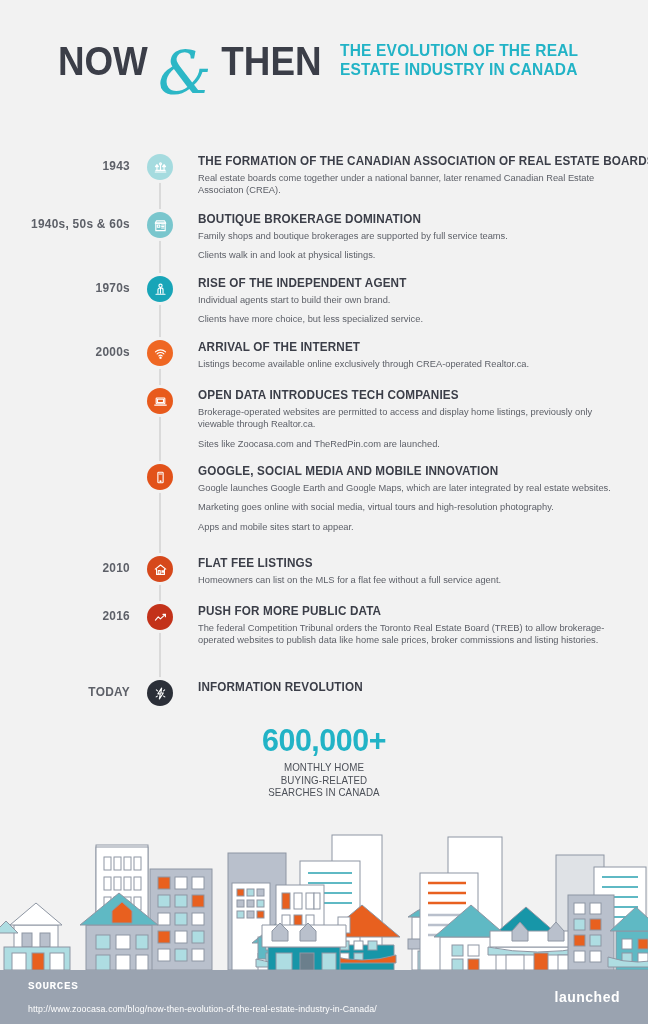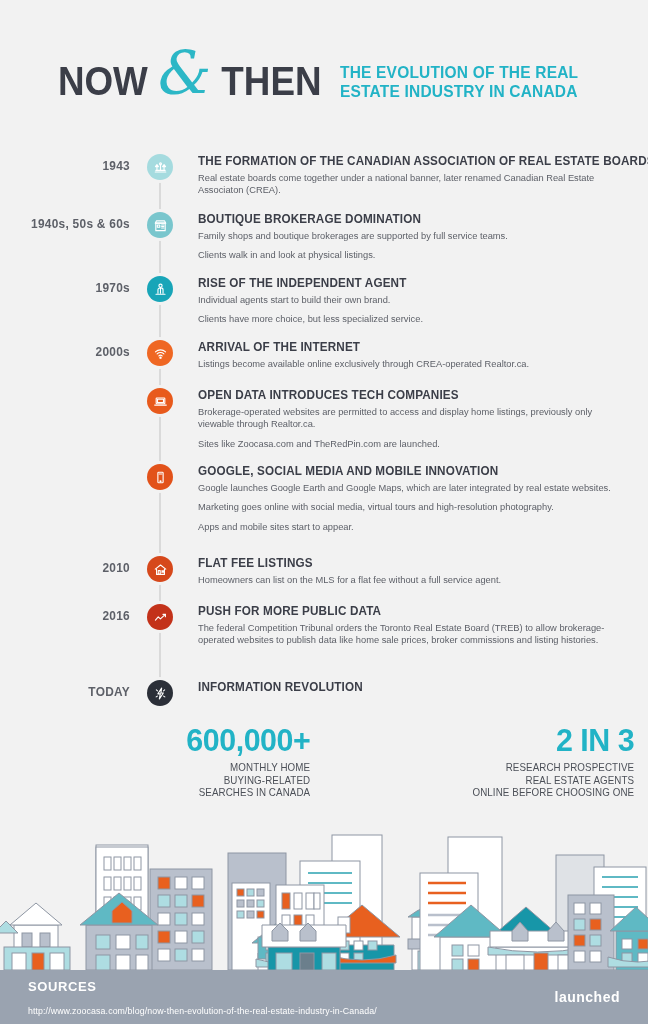--- a/index.html
+++ b/index.html
@@ -13,21 +13,21 @@
     position: relative;
     width: 648px; height: 1024px;
     background: #f2f2f2;
   }
 
   
   #header {
     position: absolute; top: 0; left: 0; width: 648px; height: 142px;
     display: flex; align-items: center; justify-content: center;
   }
-  .logo-wrap { display: flex; align-items: flex-end; gap: 0px; }
+  .logo-wrap { display: flex; align-items: flex-start; gap: 0px; }
   .logo-now, .logo-then {
     font-family: "Liberation Sans Narrow", "Liberation Sans", sans-serif;
     font-weight: 700;
     font-size: 40px;
     letter-spacing: 0px;
     color: #3b3e48;
     transform: scaleX(0.92);
     line-height: 1;
   }
   .logo-amp {
@@ -112,21 +112,21 @@
   }
   .tl-para + .tl-para { margin-top: 7px; }
 
   
   #stats {
     position: absolute; top: 722px; left: 0; width: 648px; height: 110px;
     display: flex; align-items: flex-start;
   }
   .stat {
     flex: 1 1 0;
-    text-align: right;
+    text-align: center;
     padding: 0 6px;
   }
   .stat-num {
     font-family: "Liberation Sans Narrow", "Liberation Sans", sans-serif;
     font-weight: 700;
     font-size: 32px;
     line-height: 36px;
     color: #22b3c6;
     letter-spacing: -0.5px;
     transform: scaleX(0.95);
@@ -150,22 +150,22 @@
   #cityscape svg { display: block; width: 648px; height: 145px; }
 
   
   #footer {
     position: absolute; left: 0; bottom: 0; width: 648px; height: 54px;
     background: #9aa3b0;
     display: flex; align-items: center; justify-content: space-between;
     padding: 0 28px;
   }
   .src-title {
-    font-family: Liberation Sans, sans-serif;
-    font-size: 13px;
+    font-family: Liberation Mono, monospace;
+    font-size: 11px;
     font-weight: 700;
     letter-spacing: 0.6px;
     color: #ffffff;
     text-transform: uppercase;
   }
   .src-url {
     margin-top: 12px;
     font-family: "Liberation Sans", sans-serif;
     font-size: 8.8px;
     letter-spacing: 0.1px;
@@ -353,24 +353,20 @@
         <div class="tl-body">
           <div class="tl-title">INFORMATION REVOLUTION</div>
         </div>
       </div>
     </div>
 
   <div id="stats">
       <div class="stat">
         <div class="stat-num">600,000+</div>
         <div class="stat-label"><span>MONTHLY HOME</span><br><span>BUYING-RELATED</span><br><span>SEARCHES IN CANADA</span></div>
-      </div>
-      <div class="stat">
-        <div class="stat-num">2 IN 3</div>
-        <div class="stat-label"><span>RESEARCH PROSPECTIVE</span><br><span>REAL ESTATE AGENTS</span><br><span>ONLINE BEFORE CHOOSING ONE</span></div>
       </div>
     </div>
 
   <div id="cityscape">
     <svg viewBox="0 0 648 145" preserveAspectRatio="none">
       <g stroke="#8e96a3" stroke-width="1" fill="#ffffff">
 
         <rect x="96" y="20" width="52" height="125"></rect>
         <rect x="228" y="28" width="58" height="117" fill="#b9c0cc"></rect>
         <rect x="332" y="10" width="50" height="135"></rect>

